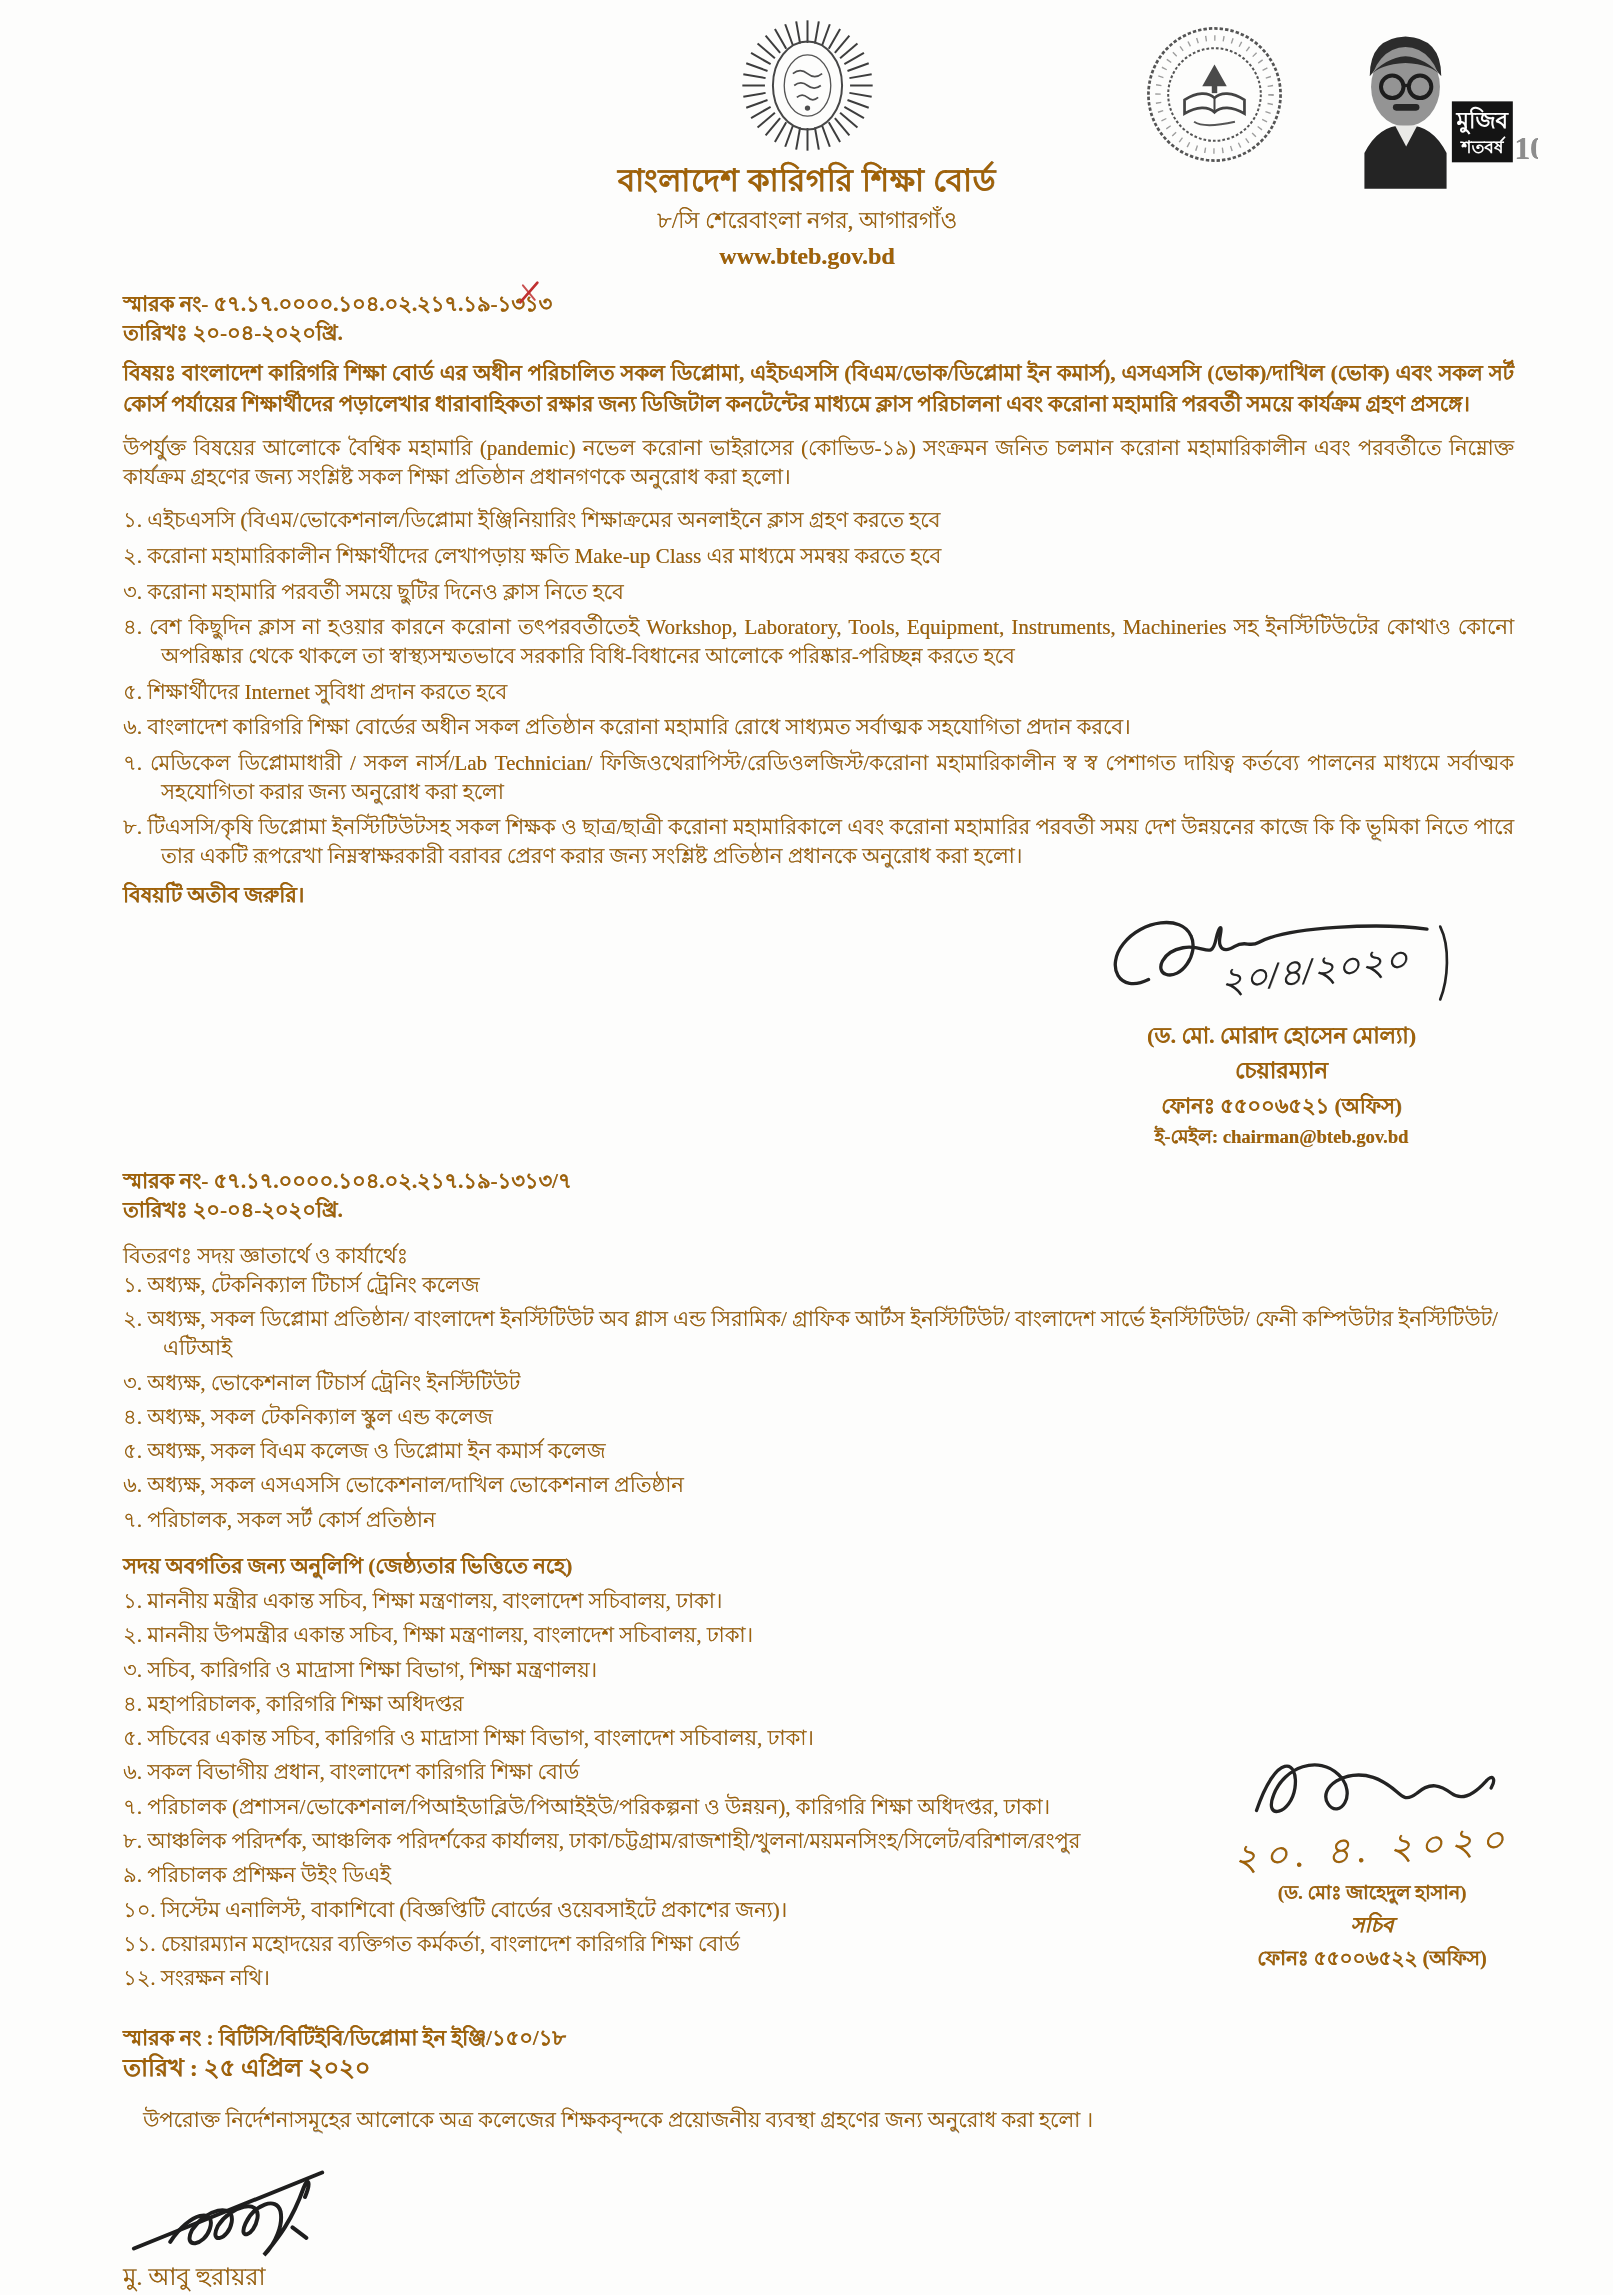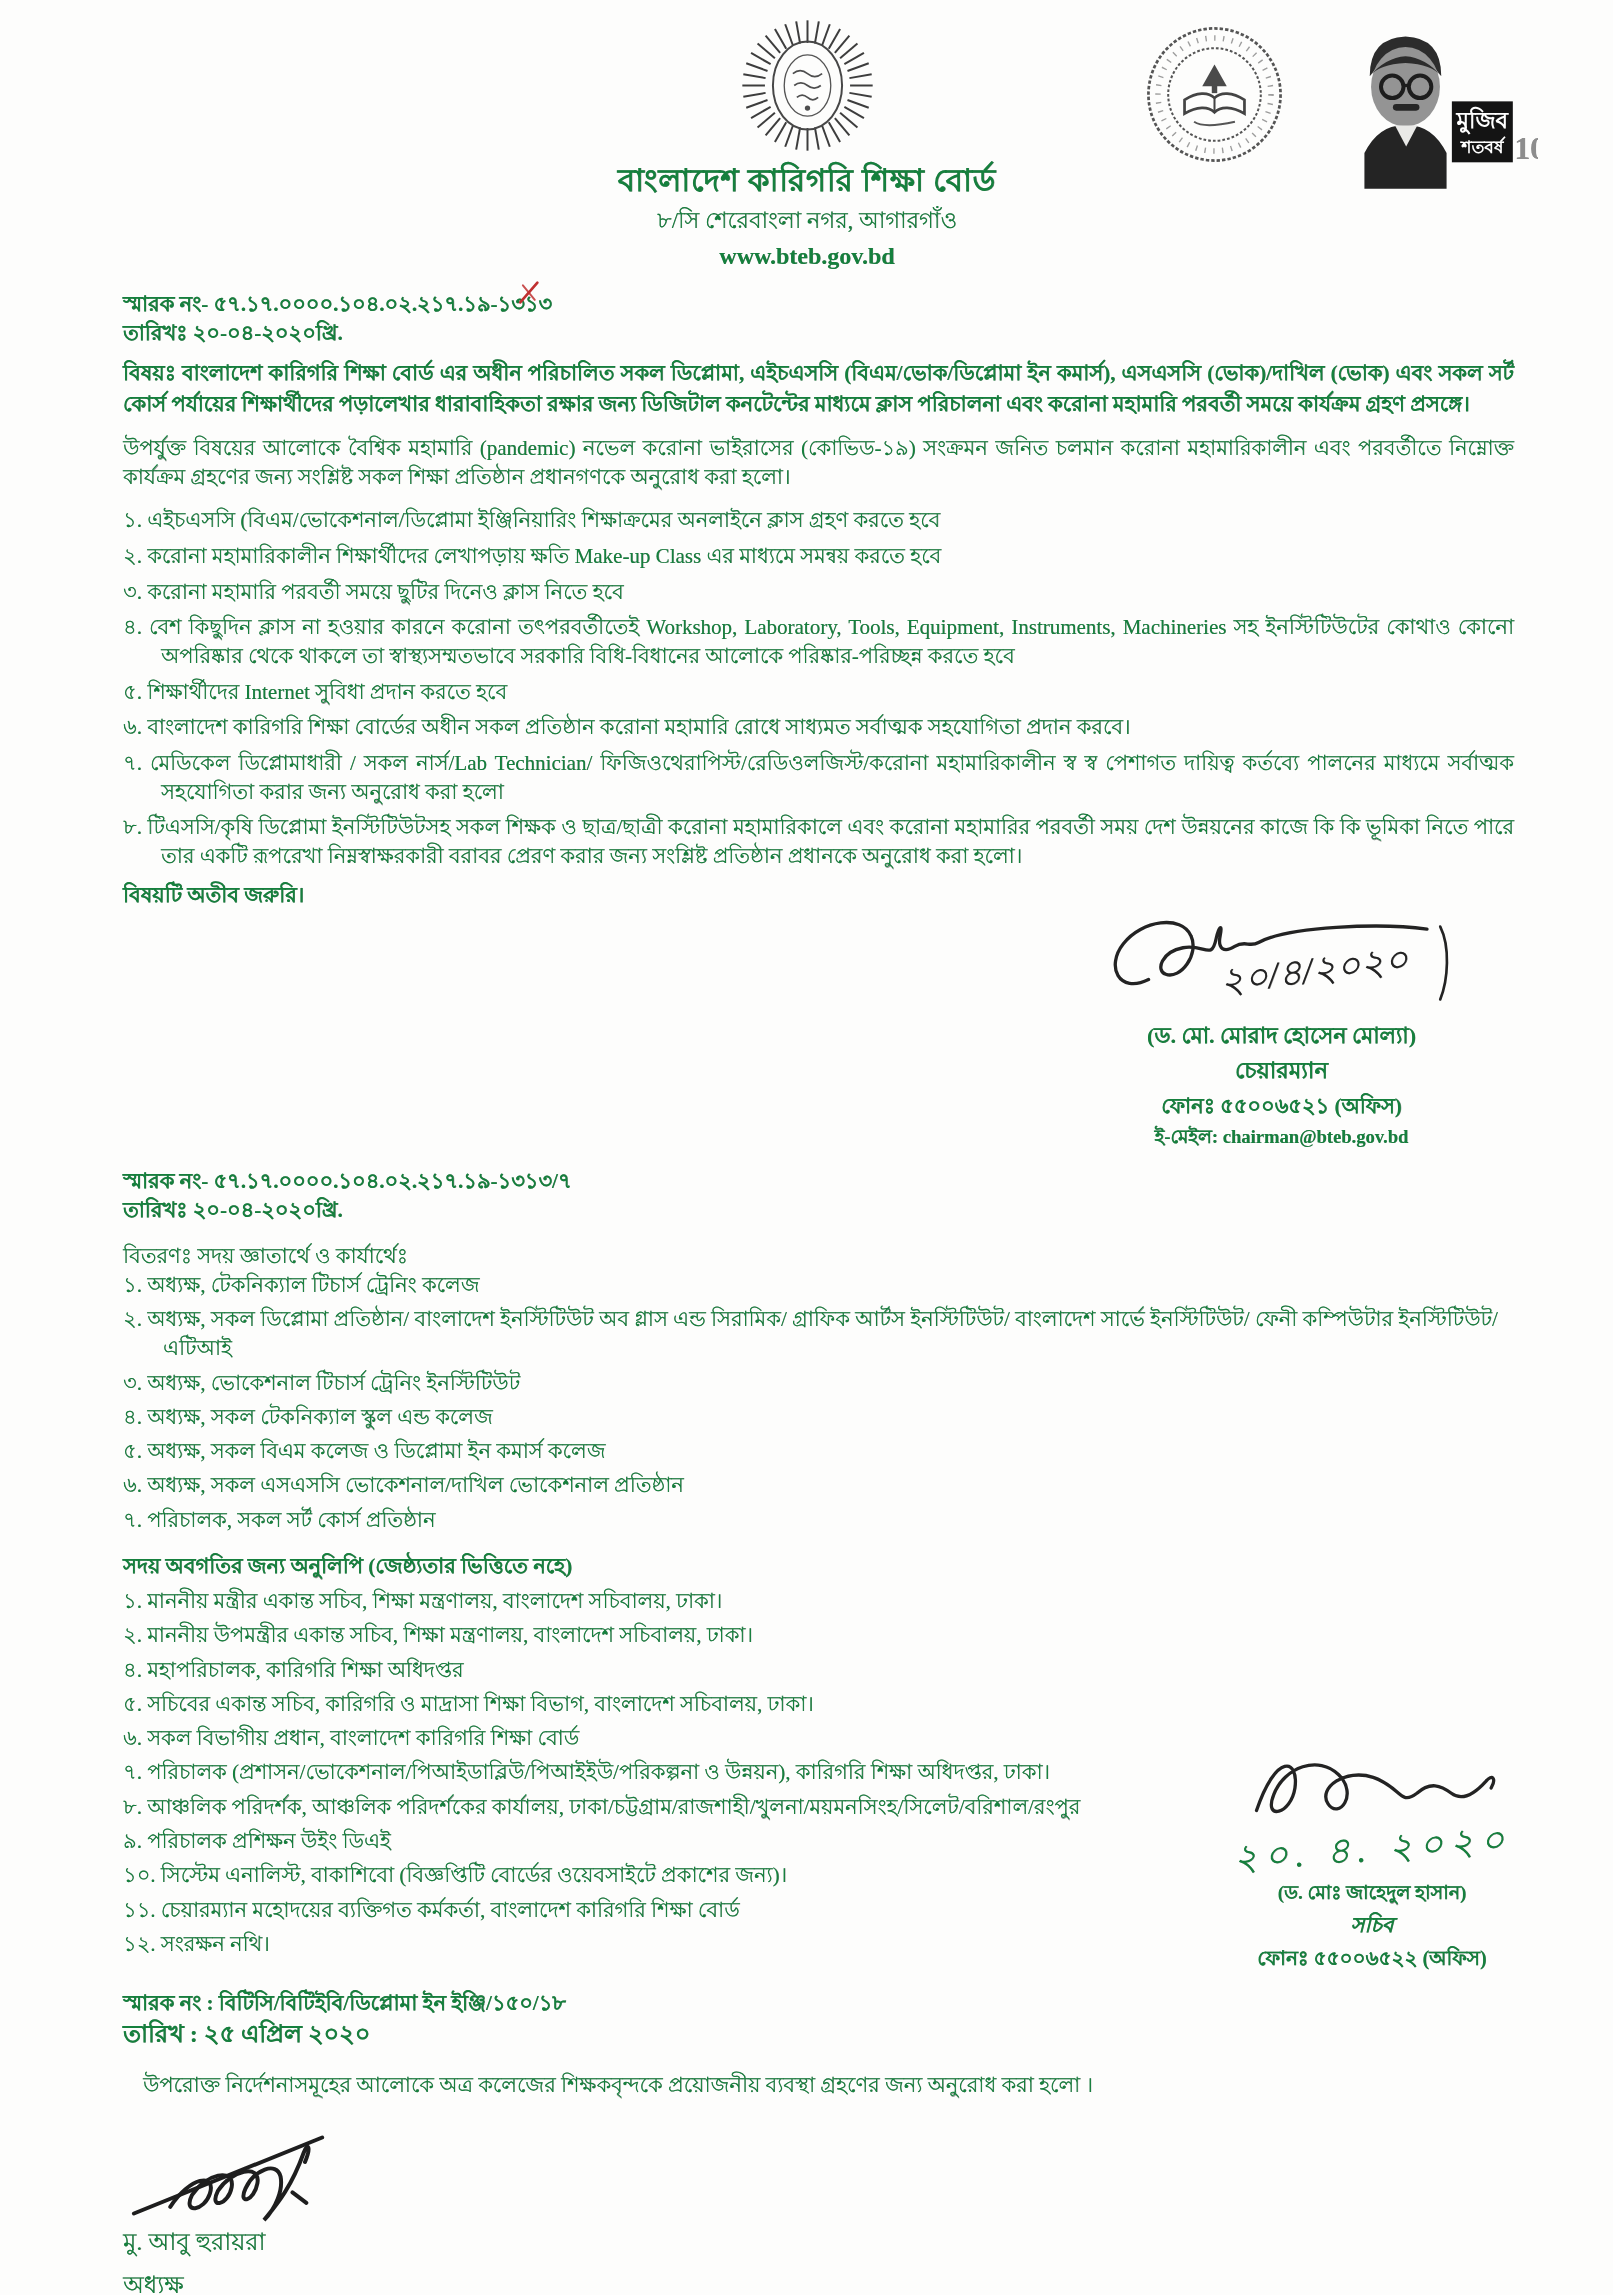--- a/index.html
+++ b/index.html
@@ -1,21 +1,21 @@
 <!DOCTYPE html>
 <html lang="bn" style="font-size:10.6px"><head>
 <meta charset="utf-8">
 <style>
   html,body{margin:0;padding:0;background:#cfcfcb;}
   .page{
     position:relative;
     width:1614px;height:2295px;
     margin:0 auto;
     background:#fdfdfc;
-    color:#15803d;
+    color:#a16207;
     font-family:"Liberation Serif","DejaVu Serif",serif;
     font-size:21px;
     line-height:1.38;
     overflow:hidden;
     text-shadow:0.3px 0.3px 0.3px rgba(20,20,20,0.45);
     box-sizing:border-box;
   }
   .content{padding:0 100px 0 123px;}
   
   .hdr{ text-align:center; padding-top:14.6px; }
@@ -205,20 +205,21 @@
       <div class="li">৪. অধ্যক্ষ, সকল টেকনিক্যাল স্কুল এন্ড কলেজ</div>
       <div class="li">৫. অধ্যক্ষ, সকল বিএম কলেজ ও ডিপ্লোমা ইন কমার্স কলেজ</div>
       <div class="li">৬. অধ্যক্ষ, সকল এসএসসি ভোকেশনাল/দাখিল ভোকেশনাল প্রতিষ্ঠান</div>
       <div class="li">৭. পরিচালক, সকল সর্ট কোর্স প্রতিষ্ঠান</div>
     </div>
 
     <div class="copies-head">সদয় অবগতির জন্য অনুলিপি (জেষ্ঠ্যতার ভিত্তিতে নহে)</div>
     <div class="list">
       <div class="li">১. মাননীয় মন্ত্রীর একান্ত সচিব, শিক্ষা মন্ত্রণালয়, বাংলাদেশ সচিবালয়, ঢাকা।</div>
       <div class="li">২. মাননীয় উপমন্ত্রীর একান্ত সচিব, শিক্ষা মন্ত্রণালয়, বাংলাদেশ সচিবালয়, ঢাকা।</div>
+      <div class="li">৩. সচিব, কারিগরি ও মাদ্রাসা শিক্ষা বিভাগ, শিক্ষা মন্ত্রণালয়।</div>
       <div class="li">৪. মহাপরিচালক, কারিগরি শিক্ষা অধিদপ্তর</div>
       <div class="li">৫. সচিবের একান্ত সচিব, কারিগরি ও মাদ্রাসা শিক্ষা বিভাগ, বাংলাদেশ সচিবালয়, ঢাকা।</div>
       <div class="li">৬. সকল বিভাগীয় প্রধান, বাংলাদেশ কারিগরি শিক্ষা বোর্ড</div>
       <div class="li">৭. পরিচালক (প্রশাসন/ভোকেশনাল/পিআইডাব্লিউ/পিআইইউ/পরিকল্পনা ও উন্নয়ন), কারিগরি শিক্ষা অধিদপ্তর, ঢাকা।</div>
       <div class="li">৮. আঞ্চলিক পরিদর্শক, আঞ্চলিক পরিদর্শকের কার্যালয়, ঢাকা/চট্টগ্রাম/রাজশাহী/খুলনা/ময়মনসিংহ/সিলেট/বরিশাল/রংপুর</div>
       <div class="li">৯. পরিচালক প্রশিক্ষন উইং ডিএই</div>
       <div class="li">১০. সিস্টেম এনালিস্ট, বাকাশিবো (বিজ্ঞপ্তিটি বোর্ডের ওয়েবসাইটে প্রকাশের জন্য)।</div>
       <div class="li">১১. চেয়ারম্যান মহোদয়ের ব্যক্তিগত কর্মকর্তা, বাংলাদেশ কারিগরি শিক্ষা বোর্ড</div>
       <div class="li">১২. সংরক্ষন নথি।</div>
     </div>

